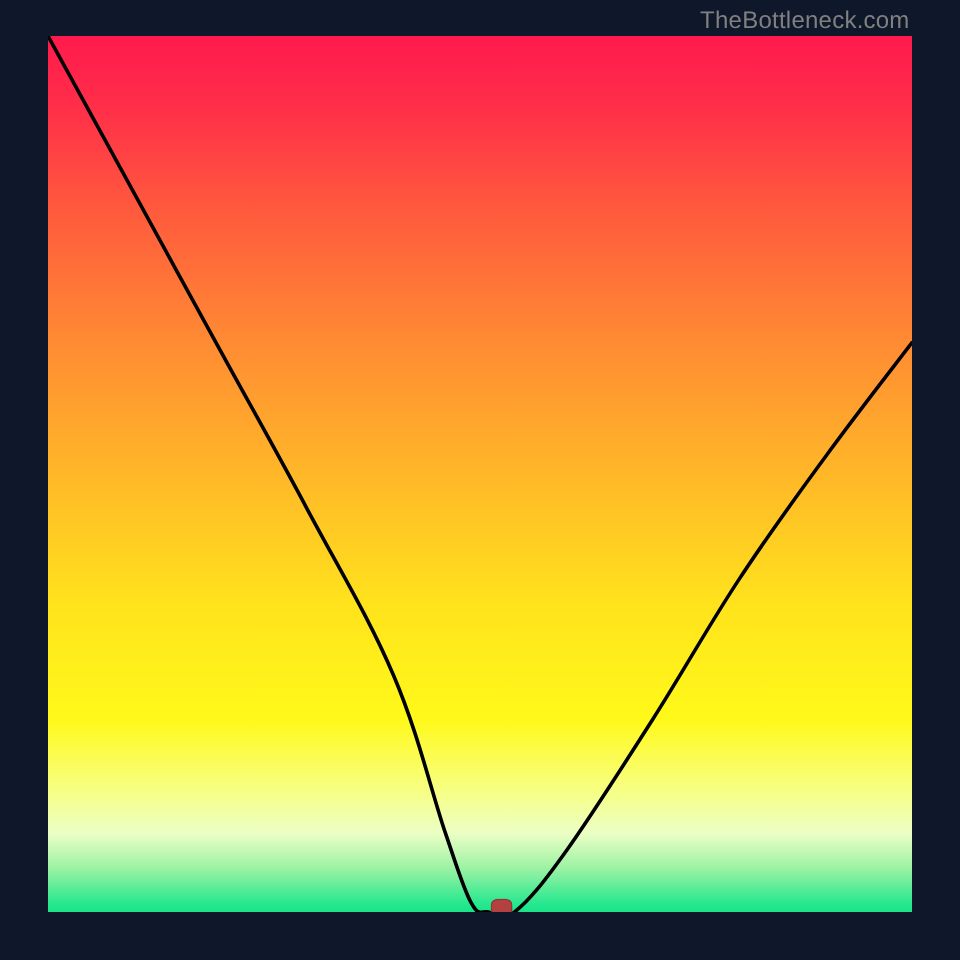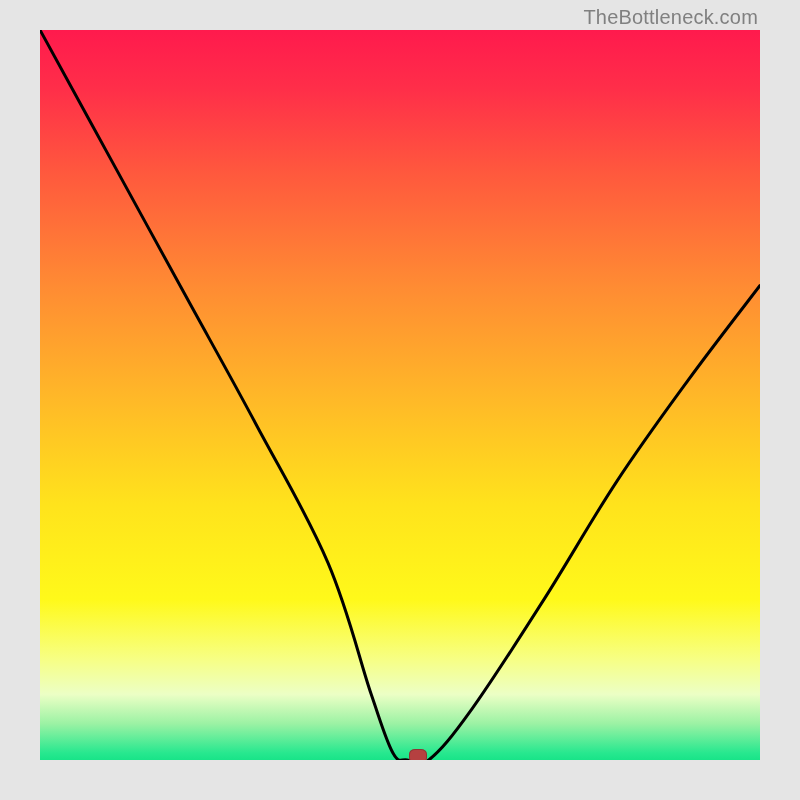--- a/index.html
+++ b/index.html
@@ -8,21 +8,21 @@
     width: 800px;
     height: 800px;
     background: #000;
     overflow: hidden;
     font-family: Arial, Helvetica, sans-serif;
   }
   .frame {
     position: relative;
     width: 800px;
     height: 800px;
-    background: #e5e5e5;
+    background: #0f172a;
   }
   .plot {
     position: absolute;
     left: 40px;
     top: 30px;
     width: 720px;
     height: 730px;
     overflow: hidden;
   }
   .gradient {

